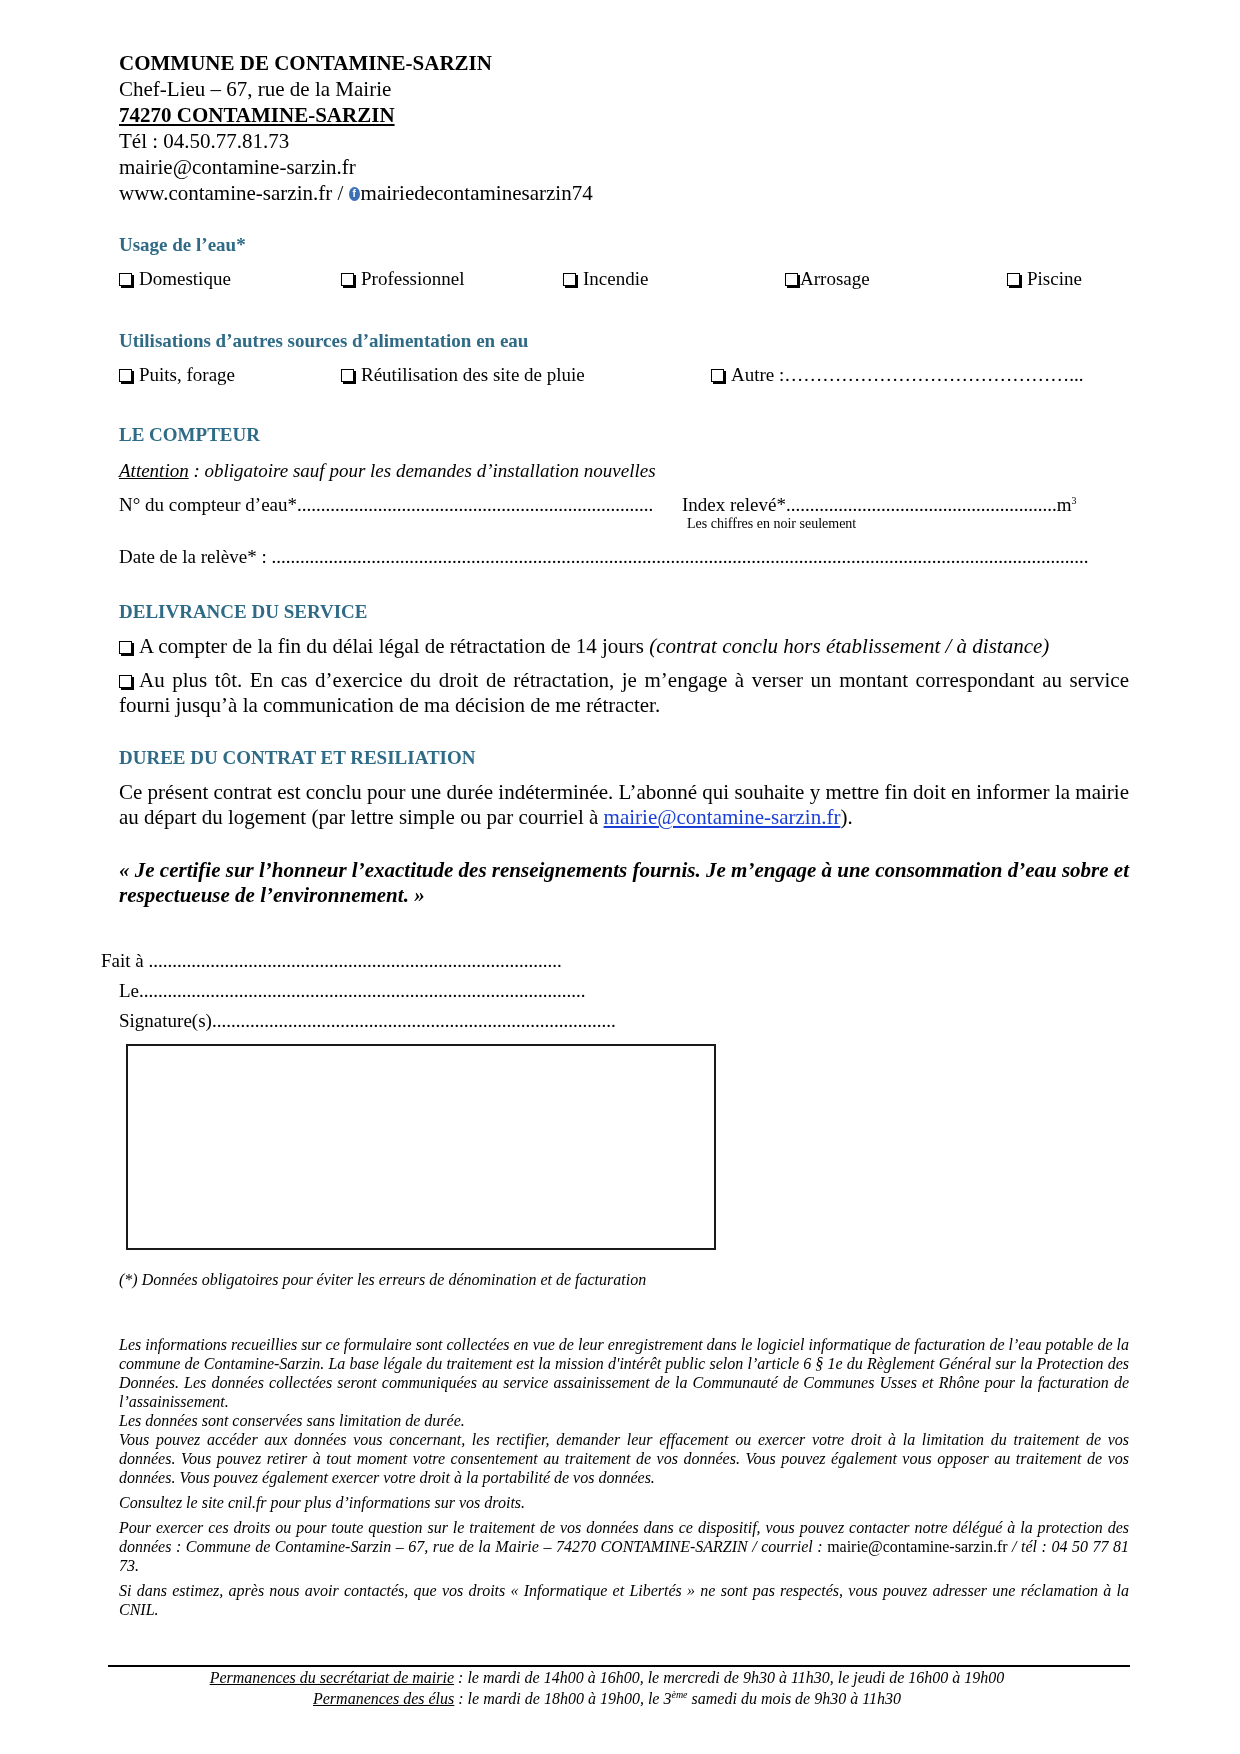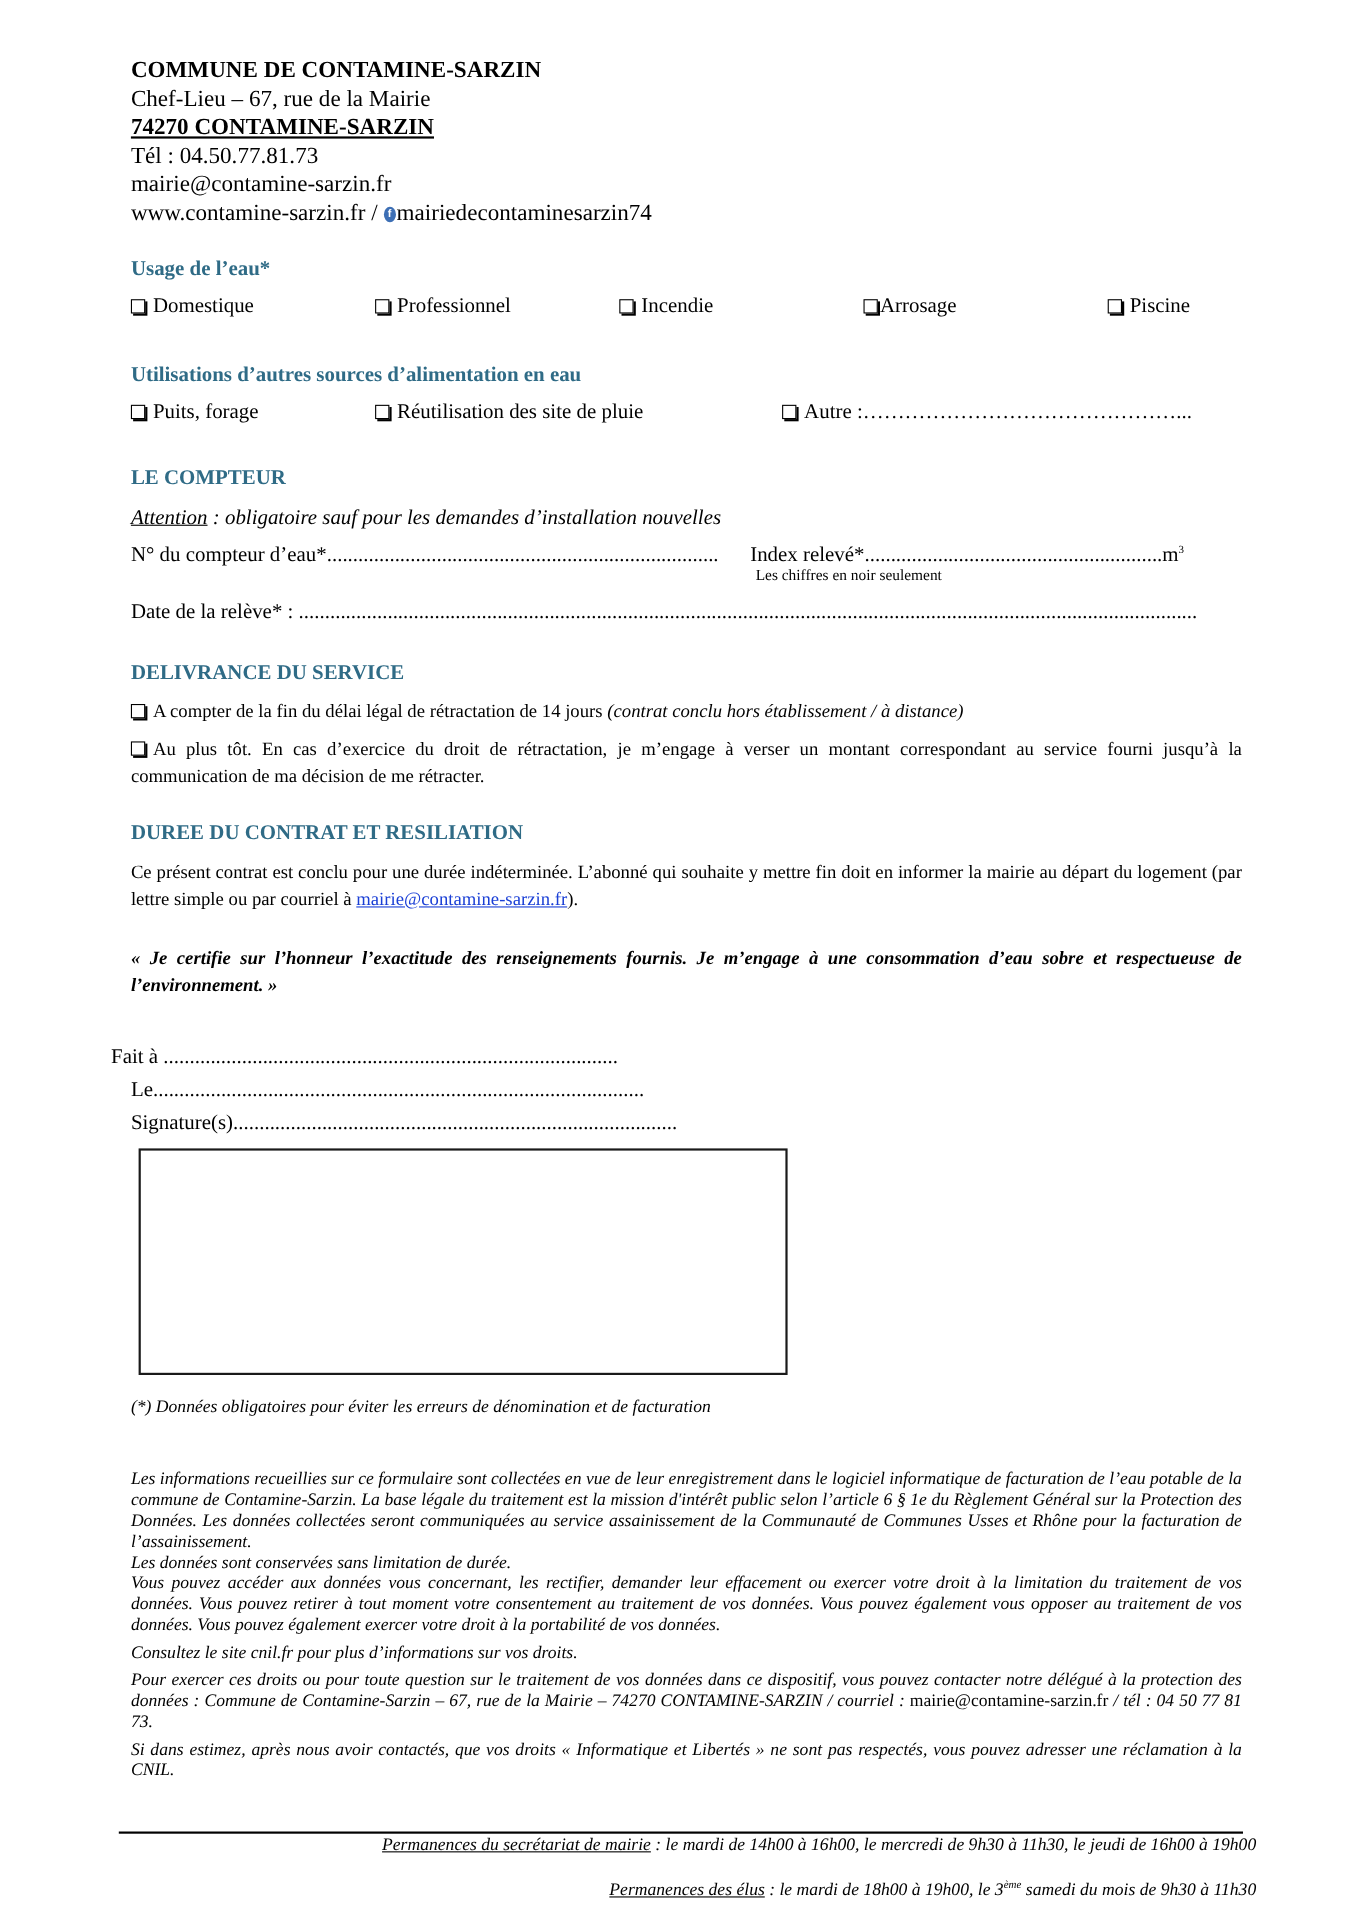--- a/index.html
+++ b/index.html
@@ -22,37 +22,37 @@
       left: 119px; font-size: 19px; font-weight: bold; color: #2f6b86;
       white-space: nowrap; line-height: 22px;
     }
     .opt { font-size: 19px; line-height: 22px; white-space: nowrap; }
     .cb {
       display: inline-block; width: 11px; height: 11px; border: 1.5px solid #000;
       box-shadow: 2px 2px 0 #000; margin-right: 7px; vertical-align: -1px;
       background: #fff;
     }
     .cb.tight { margin-right: 2px; }
-    .txt { left: 119px; font-size: 17px; line-height: 25px; width: 1010px; }
+    .txt { left: 119px; font-size: 21px; line-height: 25px; width: 1010px; }
     .just { text-align: justify; }
     .dots { letter-spacing: 0px; }
     .small { font-size: 14px; }
     .sig-box {
       left: 126px; top: 1044px; width: 586px; height: 202px;
       border: 2px solid #1a1a1a;
     }
     .legal {
       left: 119px; width: 1010px; font-size: 16px; line-height: 19px;
       font-style: italic; text-align: justify;
     }
     .legal p { margin: 0; }
     .legal .gap { margin-top: 6px; }
     .link { color: #1a3fd6; text-decoration: underline; }
     .foot-rule { left: 108px; top: 1665px; width: 1022px; height: 0; border-top: 2px solid #000; }
-    .foot { left: 120px; width: 1022px; text-align: right; font-style: italic; font-size: 16px; line-height: 20px; white-space: nowrap; }
+    .foot { left: 96px; width: 1022px; text-align: center; font-style: italic; font-size: 16px; line-height: 20px; white-space: nowrap; }
     sup { font-size: 10px; line-height: 0; }
   </style>
 </head>
 <body>
 
 <div class="abs hdr-line bold" style="top:51px;">COMMUNE DE CONTAMINE-SARZIN</div>
 <div class="abs hdr-line" style="top:77px;">Chef-Lieu – 67, rue de la Mairie</div>
 <div class="abs hdr-line bold u" style="top:103px;">74270 CONTAMINE-SARZIN</div>
 <div class="abs hdr-line" style="top:129px;">Tél : 04.50.77.81.73</div>
 <div class="abs hdr-line" style="top:155px;">mairie@contamine-sarzin.fr</div>
@@ -122,15 +122,15 @@
   <p>Vous pouvez accéder aux données vous concernant, les rectifier, demander leur effacement ou exercer votre droit à la limitation du traitement de vos données. Vous pouvez retirer à tout moment votre consentement au traitement de vos données. Vous pouvez également vous opposer au traitement de vos données. Vous pouvez également exercer votre droit à la portabilité de vos données.</p>
   <p class="gap">Consultez le site cnil.fr pour plus d’informations sur vos droits.</p>
   <p class="gap"><span>Pour exercer ces droits ou pour toute question sur le traitement de vos données dans ce dispositif, vous pouvez contacter notre délégué à la protection des données : Commune de Contamine-Sarzin – 67, rue de la Mairie – 74270 CONTAMINE-SARZIN / courriel : </span><span style="font-style:normal">mairie@contamine-sarzin.fr</span><span> / tél : 04 50 77 81 73.</span></p>
   <p class="gap">Si dans estimez, après nous avoir contactés, que vos droits « Informatique et Libertés » ne sont pas respectés, vous pouvez adresser une réclamation à la CNIL.</p>
 </div>
 
 <div class="abs foot-rule"></div>
 <div class="abs foot" style="top:1668px;">
   <span class="u">Permanences du secrétariat de mairie</span><span> : le mardi de 14h00 à 16h00, le mercredi de 9h30 à 11h30, le jeudi de 16h00 à 19h00</span>
 </div>
-<div class="abs foot" style="top:1689px;margin-top:20px;">
+<div class="abs foot" style="top:1689px;">
   <span class="u">Permanences des élus</span><span> : le mardi de 18h00 à 19h00, le 3</span><sup>ème</sup><span> samedi du mois de 9h30 à 11h30</span>
 </div>
 
 </body></html>

